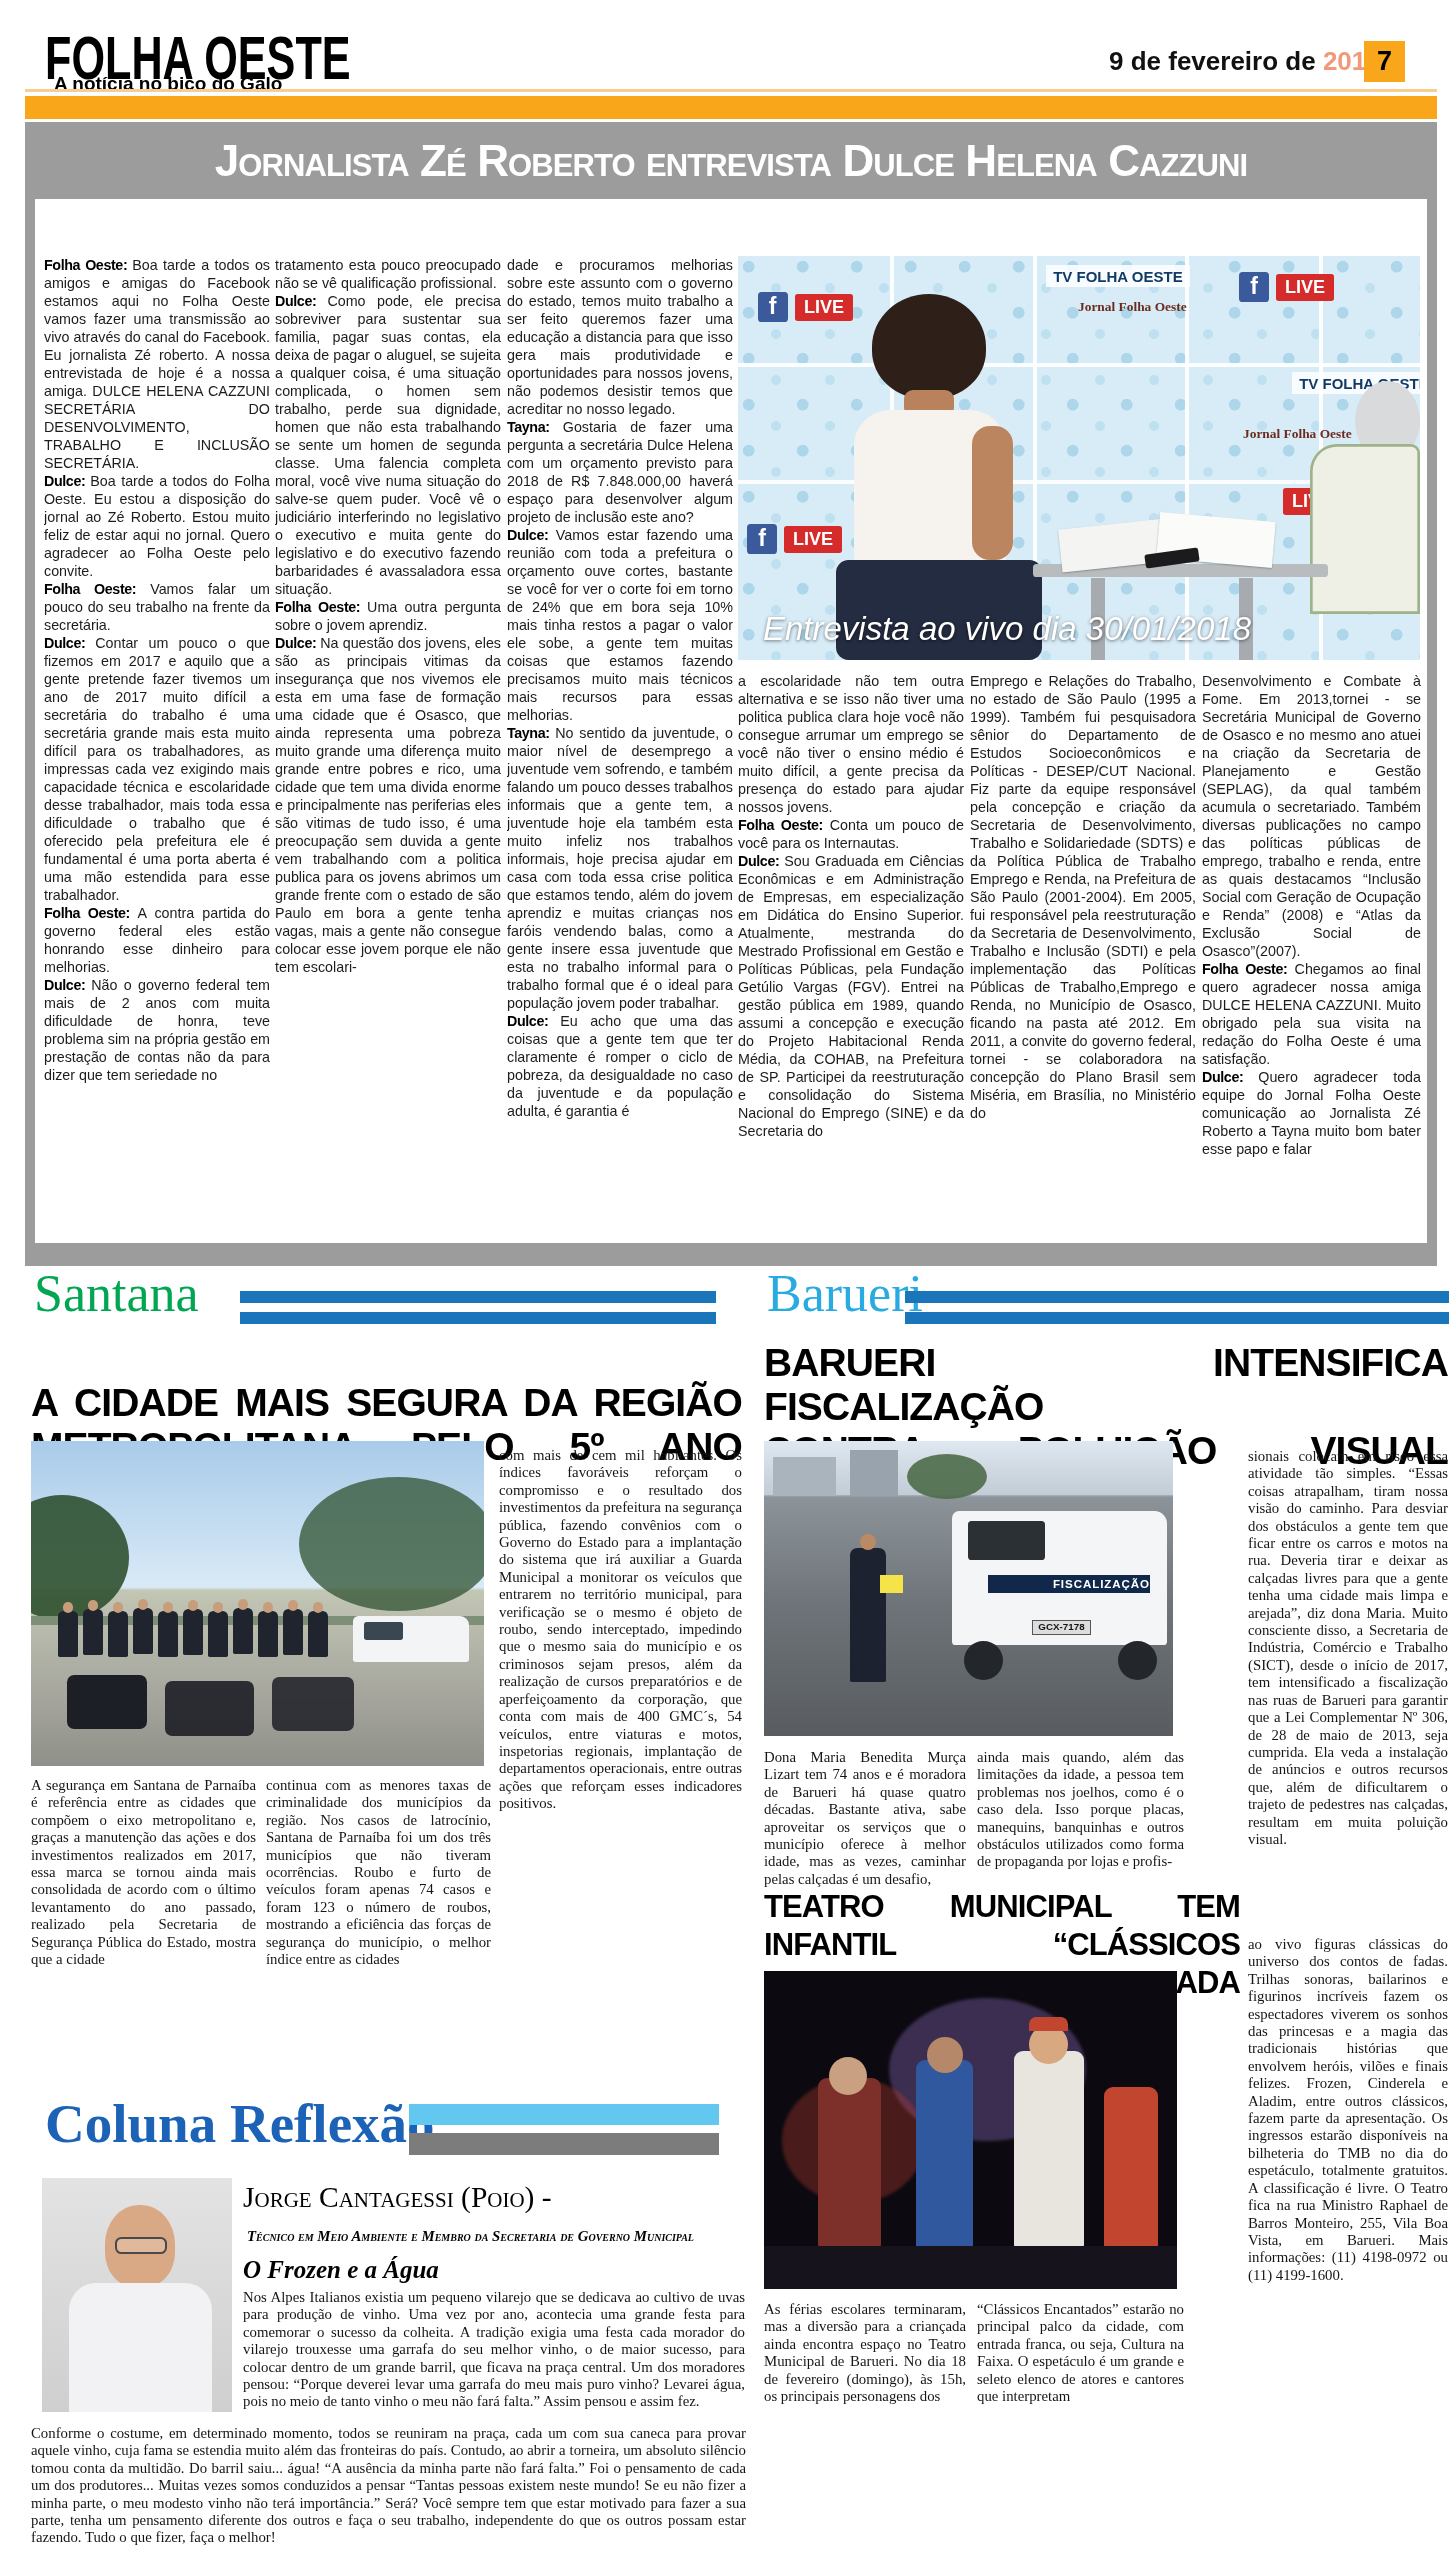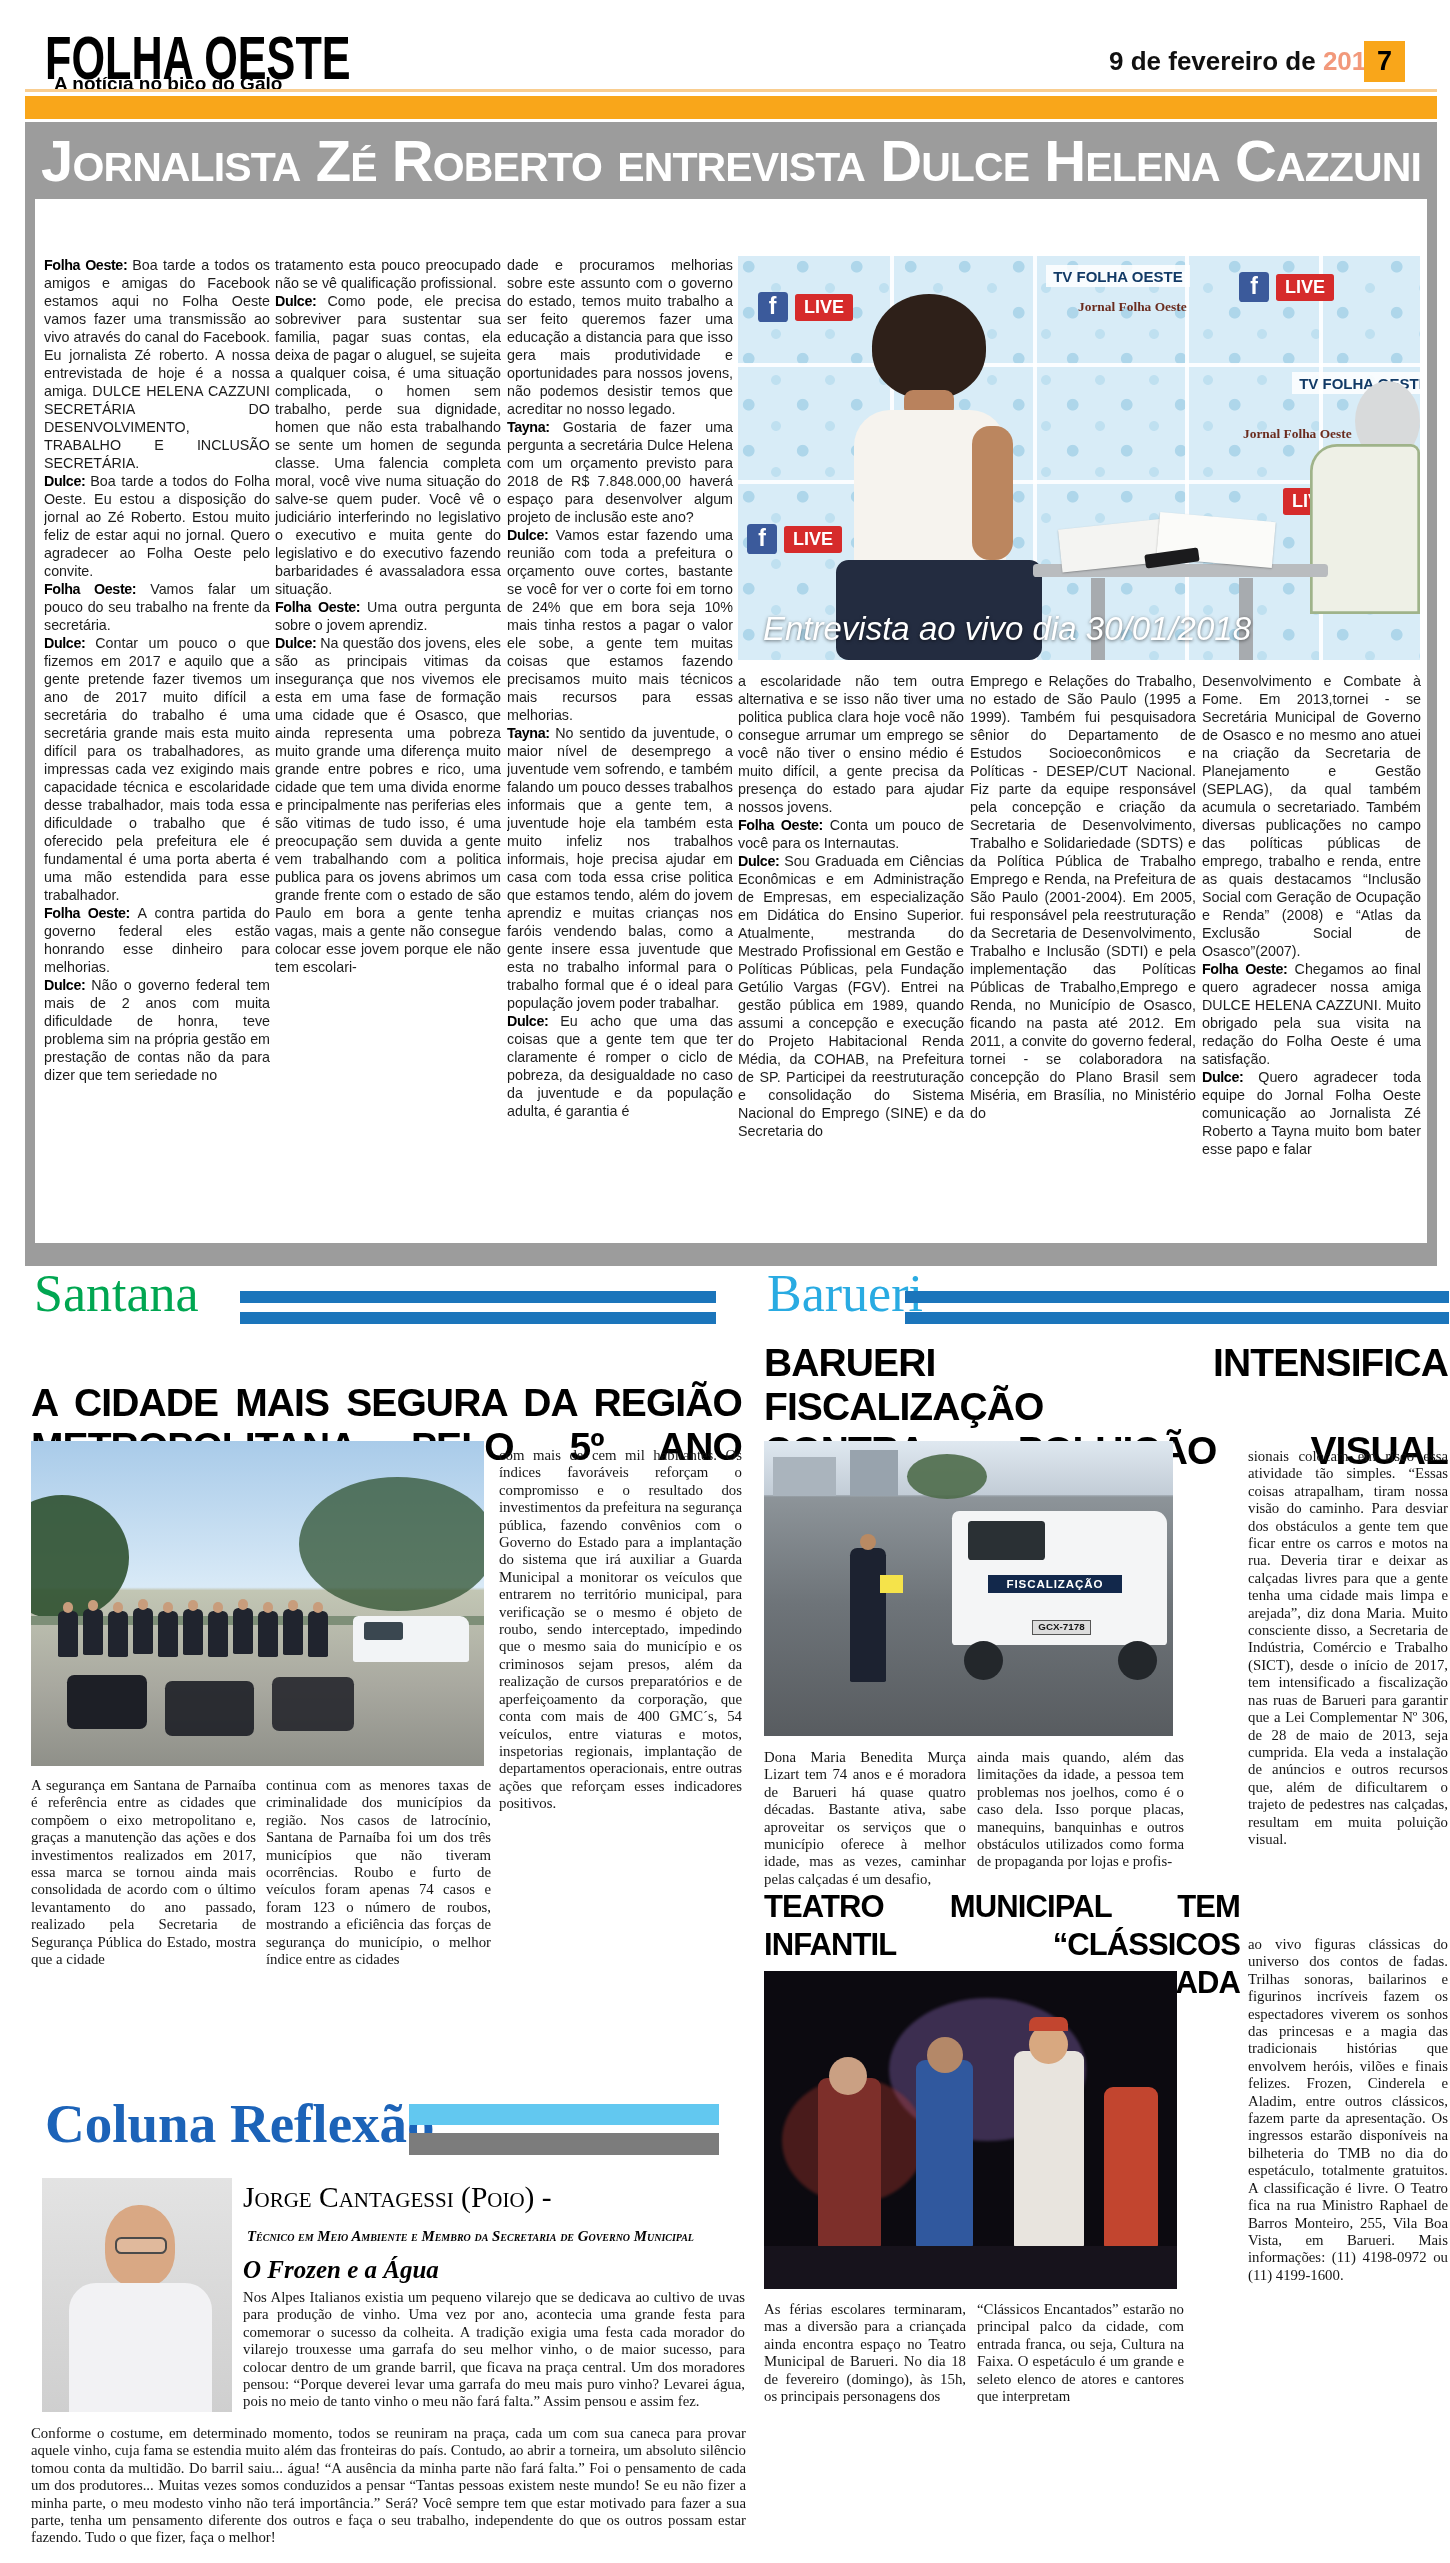--- a/index.html
+++ b/index.html
@@ -12,21 +12,21 @@
   #tagline{left:54px;top:73px;font-size:19px;font-weight:bold;color:#000;}
   #date-line{left:1109px;top:46px;font-size:26px;font-weight:bold;white-space:nowrap;}
   #date-line .yr{color:#F2997B;}
   #page-badge{left:1364px;top:41px;width:41px;height:41px;background:#F9A61A;
         text-align:center;line-height:41px;font-size:27px;font-weight:900;color:#000;}
   #mast-rule{left:25px;top:89px;width:1412px;height:2.7px;background:#F9CD8F;}
   
   .orange-bar{left:25px;top:96px;width:1412px;height:23px;background:#F9A61A;}
   .gray-band{left:25px;top:122px;width:1412px;height:77px;background:#9C9C9C;}
   .gray-band .hl{width:100%;text-align:center;line-height:77px;color:#fff;font-weight:bold;
-        font-size:58px;font-variant:small-caps;letter-spacing:-0.9px;white-space:nowrap;}
+        font-size:44px;font-variant:small-caps;letter-spacing:-0.9px;white-space:nowrap;}
   .sub-band{left:35px;top:199px;width:1392px;height:42px;background:#fff;}
   .sub-band .shl{width:100%;text-align:center;line-height:42px;color:#1a1a1a;font-weight:900;
         font-style:italic;font-size:24px;letter-spacing:-0.4px;white-space:nowrap;}
   .side-bar{top:199px;width:9.8px;height:1067px;background:#9C9C9C;}
   #frame-left{left:25px;} #frame-right{left:1427px;}
   #frame-bottom{left:25px;top:1243px;width:1412px;height:23px;background:#9C9C9C;}
   
   .col{top:256px;width:226px;height:980px;overflow:hidden;text-align:justify;
        font-size:14.3px;line-height:18px;color:#1c1c1c;}
   .col p{margin:0;}
@@ -90,21 +90,21 @@
   .cop{width:19.7px;height:46px;background:#20242e;border-radius:5.4px 5.4px 1.8px 1.8px;}
   .cop::before{content:"";display:block;width:10.7px;height:10.7px;border-radius:50%;
       background:#c89d7c;margin:-9px auto 0;}
   .moto{background:#1d1f26;border-radius:7.2px;}
   #san-car{background:#f2f4f6;border-radius:5.4px 9px 2.7px 2.7px;}
   #bar-photo{left:764px;top:1441px;width:409px;height:295px;
      background:linear-gradient(#cfd8e2 0%,#b7c2cc 18%,#8d9499 19%,#6e7479 55%,#585c60 100%);}
   #truck{background:#f4f5f6;border-radius:7.2px 12.5px 3.6px 3.6px;}
   #truck-win{background:#2a3034;border-radius:3.6px;}
   #fisc-strip{background:#12284b;color:#fff;font-weight:900;font-size:11.6px;letter-spacing:0.9px;
-     text-align:center;line-height:18px;}
+     text-align:right;line-height:18px;padding-left:28px;}
   #plate{background:#ddd;color:#111;font-weight:bold;font-size:9.8px;text-align:center;
      line-height:12.5px;border:0.9px solid #555;}
   #inspector{background:#1c2230;border-radius:7.2px 7.2px 1.8px 1.8px;}
   #inspector::before{content:"";display:block;width:16px;height:16px;border-radius:50%;
      background:#b98a63;margin:-14.3px auto 0;}
   #paper{background:#f5e34a;}
   #tea-photo{left:764px;top:1971px;width:413px;height:318px;background:#0c0a10;}
   .glow{border-radius:50%;filter:blur(1.8px);}
   .actor{border-radius:9px 9px 3.6px 3.6px;}
   #ref-photo{left:42px;top:2178px;width:190px;height:234px;background:linear-gradient(#e3e3e3,#cfcfcf);}

